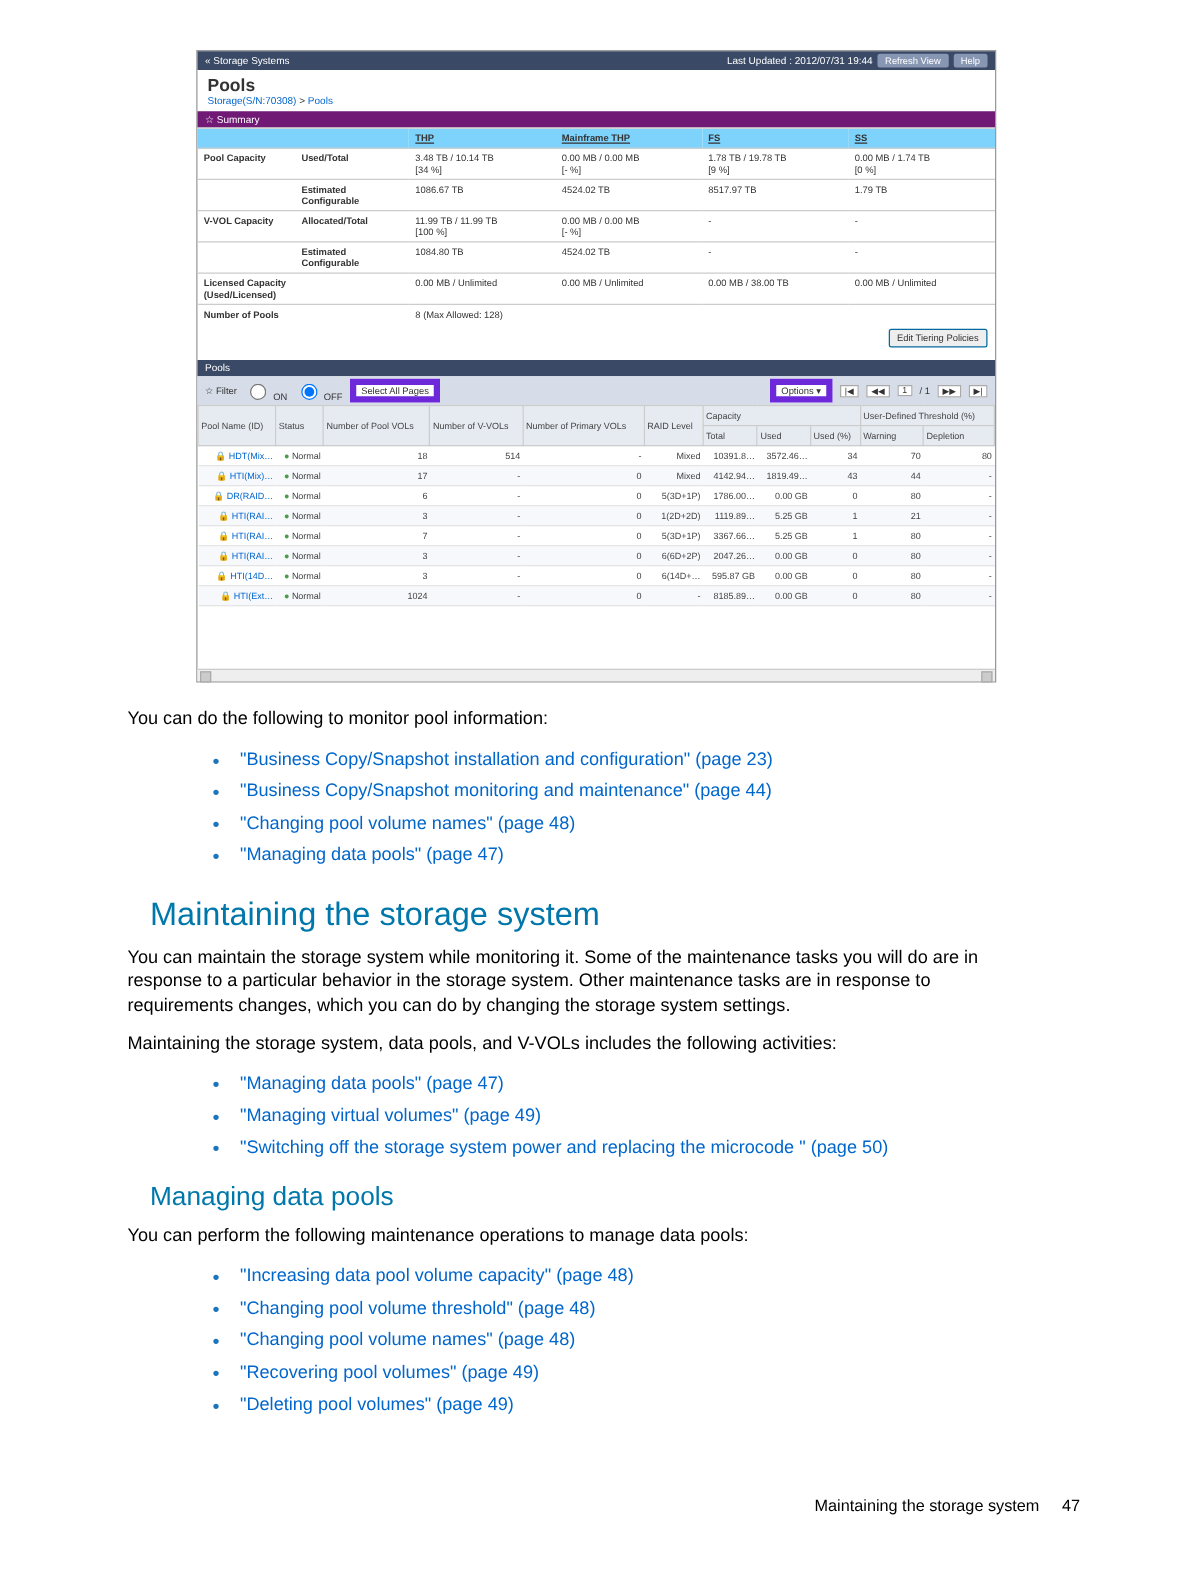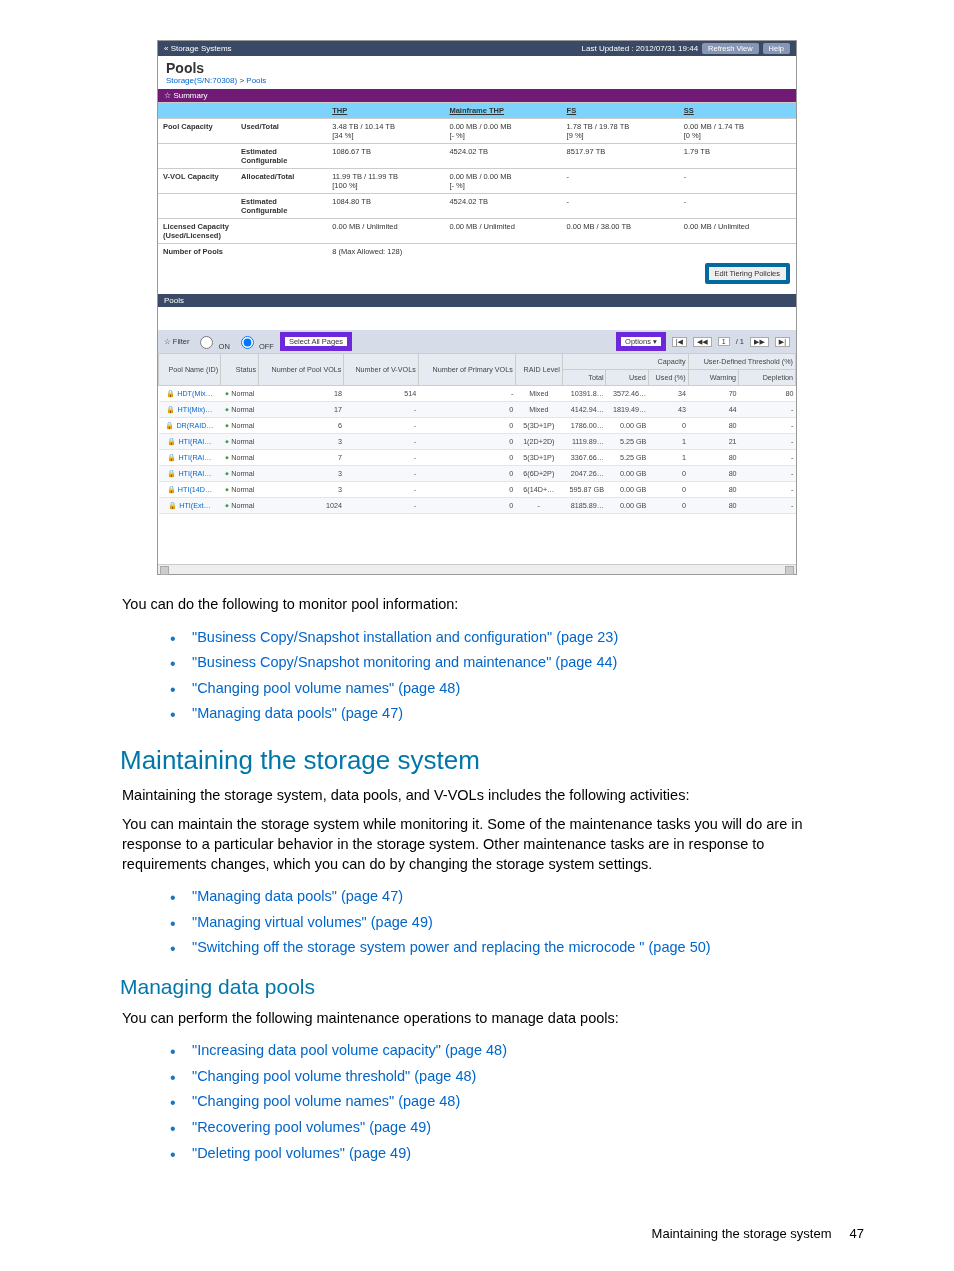--- a/index.html
+++ b/index.html
@@ -69,41 +69,40 @@
     vertical-align: top;
   }
   .summary-table th { font-weight: bold; background: #7dd3fc; text-decoration: underline; }
   .summary-table .hdr { font-weight: bold; }
   .edit-btn {
     text-align: right;
     padding: 4px 6px;
   }
   .edit-btn span {
     display:inline-block;
-    border: 4px solid #0369a1;
+    border: 1px solid #0369a1;
     background: #eee;
     padding: 2px 6px;
     font-size: 7.5px;
     border-radius: 2px;
   }
   .pools-sub {
     background: #3a4a66;
     color: #fff;
     padding: 2px 6px;
     font-size: 8px;
     margin-top: 6px;
   }
   .filter-bar {
     background: #d6dde8;
     padding: 2px 6px;
     font-size: 7.5px;
     display: flex;
     align-items: center;
     gap: 6px;
-    margin-top: 23px;
   }
   .filter-bar .spacer { flex: 1; }
   .filter-bar .page-ctrl {
     background: #fff;
     border: 1px solid #aaa;
     padding: 0 3px;
     font-size: 7px;
   }
   .filter-bar .drop {
     border: 5px solid #6d28d9;
@@ -112,31 +111,31 @@
   }
   .data-table {
     width: 100%;
     border-collapse: collapse;
     font-size: 7.2px;
   }
   .data-table th {
     background: #e6ebf2;
     border: 1px solid #ccc;
     padding: 3px 2px;
-    text-align: right;
+    text-align: left;
     font-weight: normal;
     color: #444;
   }
   .data-table td {
     border-bottom: 1px solid #e5e5e5;
     padding: 3px 2px;
     text-align: right;
     color: #444;
   }
-  .data-table td.l { text-align: center; }
+  .data-table td.l { text-align: right; }
   .data-table tbody tr:nth-child(even) { background: #f6f8fb; }
   .pool-link { color: #0066cc; }
   .status-dot::before {
     content: "●";
     color: #4a9b4a;
     margin-right: 2px;
   }
   .table-bottom {
     display: flex;
     align-items: center;
@@ -171,21 +170,21 @@
     position: absolute;
     right: 2px; top: 1px;
     width: 7px; height: 7px;
     background: #ccc;
     border: 1px solid #aaa;
   }
   .blank-rows { height: 50px; }
 
   
   .body-text {
-    margin: 10px 120px 10px 92px;
+    margin: 10px 120px 10px 72px;
     font-size: 14.5px;
     line-height: 1.35;
   }
   ul.doc-list {
     margin: 6px 120px 14px 140px;
     padding: 0;
     list-style: none;
   }
   ul.doc-list li {
     position: relative;
@@ -455,22 +454,22 @@
 
   <p class="body-text">You can do the following to monitor pool information:</p>
   <ul class="doc-list" id="list1">
       <li><span class="link">"Business Copy/Snapshot installation and configuration" (page 23)</span></li>
       <li><span class="link">"Business Copy/Snapshot monitoring and maintenance" (page 44)</span></li>
       <li><span class="link">"Changing pool volume names" (page 48)</span></li>
       <li><span class="link">"Managing data pools" (page 47)</span></li>
     </ul>
 
   <h2 class="sec">Maintaining the storage system</h2>
+  <p class="body-text">You can maintain the storage system while monitoring it. Some of the maintenance tasks you will do are in response to a particular behavior in the storage system. Other maintenance tasks are in response to requirements changes, which you can do by changing the storage system settings.</p>
   <p class="body-text">Maintaining the storage system, data pools, and V-VOLs includes the following activities:</p>
-  <p class="body-text">You can maintain the storage system while monitoring it. Some of the maintenance tasks you will do are in response to a particular behavior in the storage system. Other maintenance tasks are in response to requirements changes, which you can do by changing the storage system settings.</p>
   <ul class="doc-list" id="list2">
       <li><span class="link">"Managing data pools" (page 47)</span></li>
       <li><span class="link">"Managing virtual volumes" (page 49)</span></li>
       <li><span class="link">"Switching off the storage system power and replacing the microcode " (page 50)</span></li>
     </ul>
 
   <h3 class="sec">Managing data pools</h3>
   <p class="body-text">You can perform the following maintenance operations to manage data pools:</p>
   <ul class="doc-list" id="list3">
       <li><span class="link">"Increasing data pool volume capacity" (page 48)</span></li>

